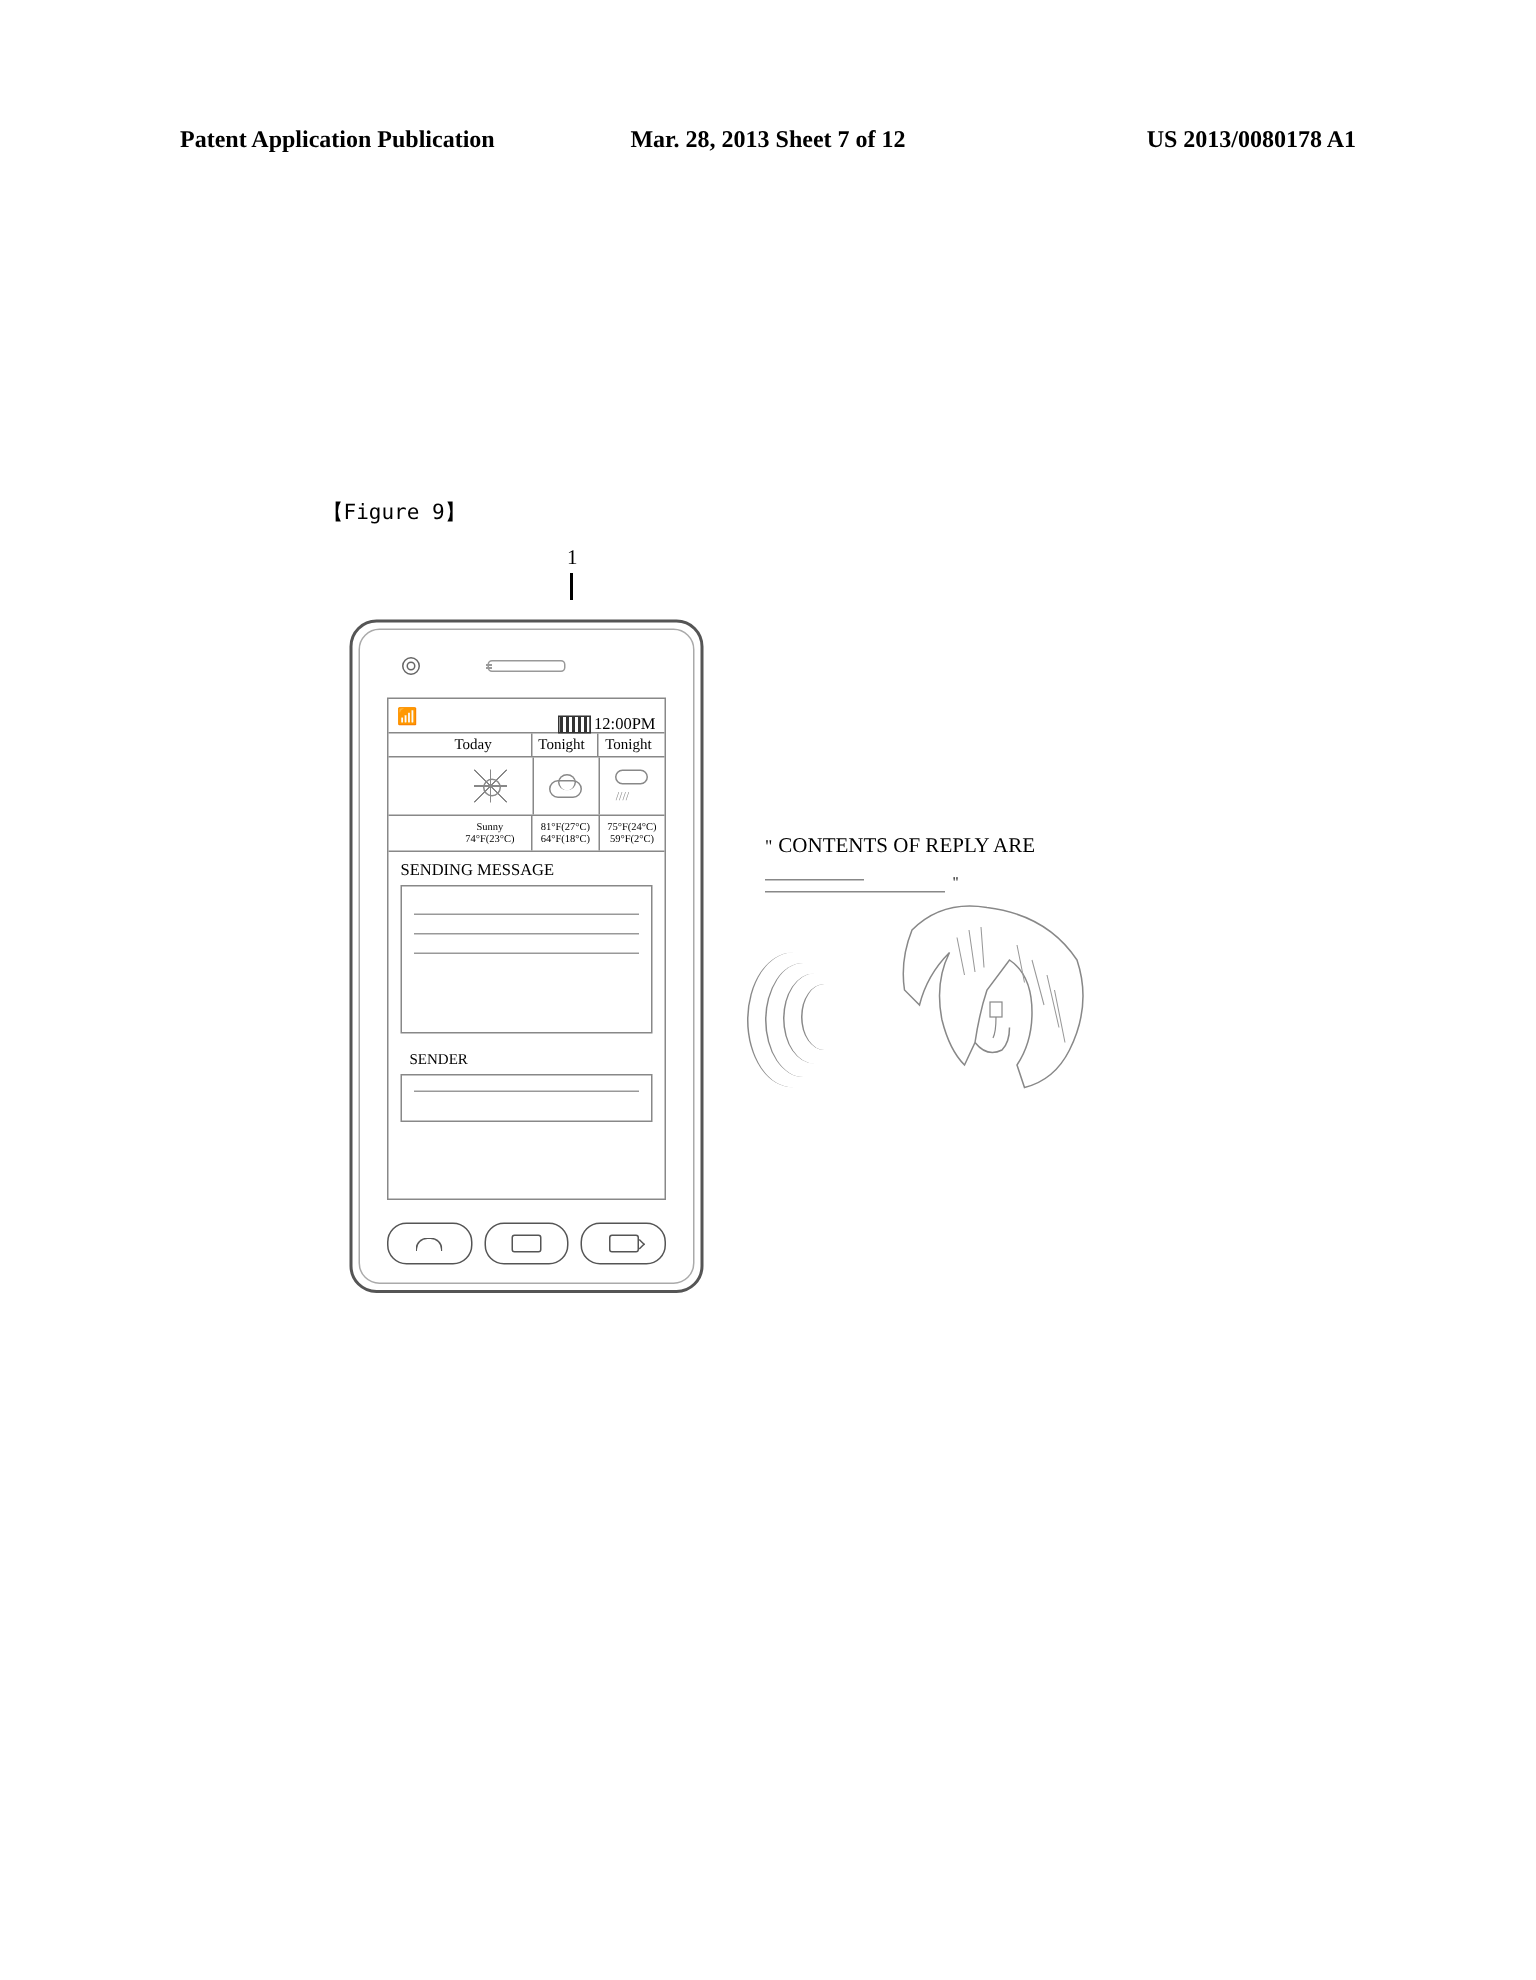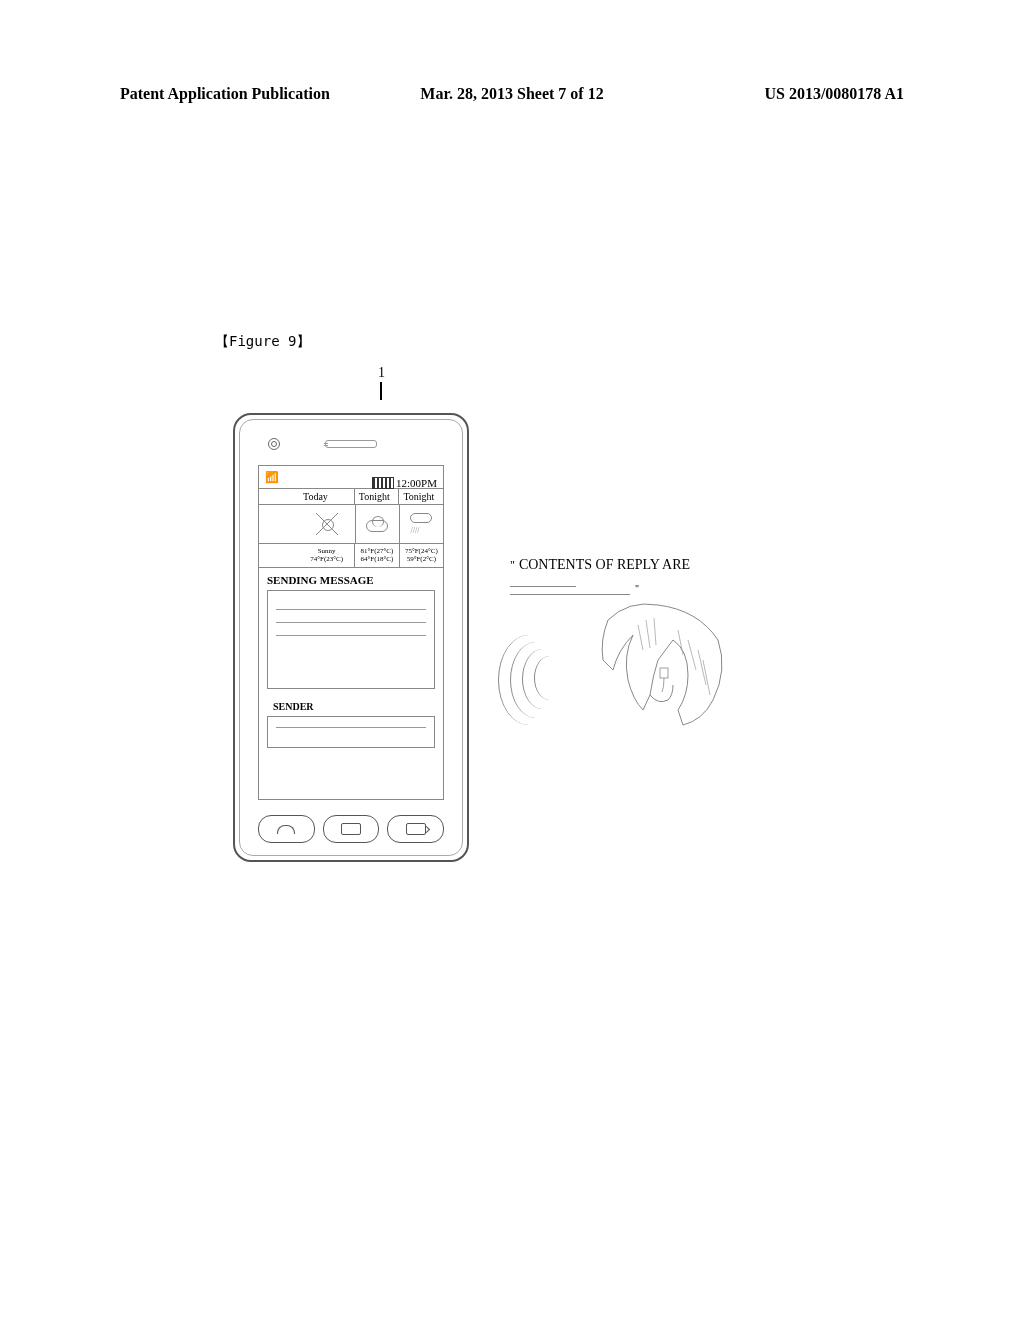--- a/index.html
+++ b/index.html
@@ -215,21 +215,20 @@
     .rain-icon::after {
       content: "/ / / /";
       position: absolute;
       bottom: 0; left: 2px;
       font-size: 8px;
       color: #888;
       letter-spacing: -1px;
     }
     .message-section {
       padding: 4px 8px;
-      font-weight: bold;
     }
     .message-heading {
       font-size: 11px;
       margin: 2px 0 4px 0;
     }
     .message-box {
       border: 1px solid #888;
       height: 85px;
       padding: 6px 8px;
     }

